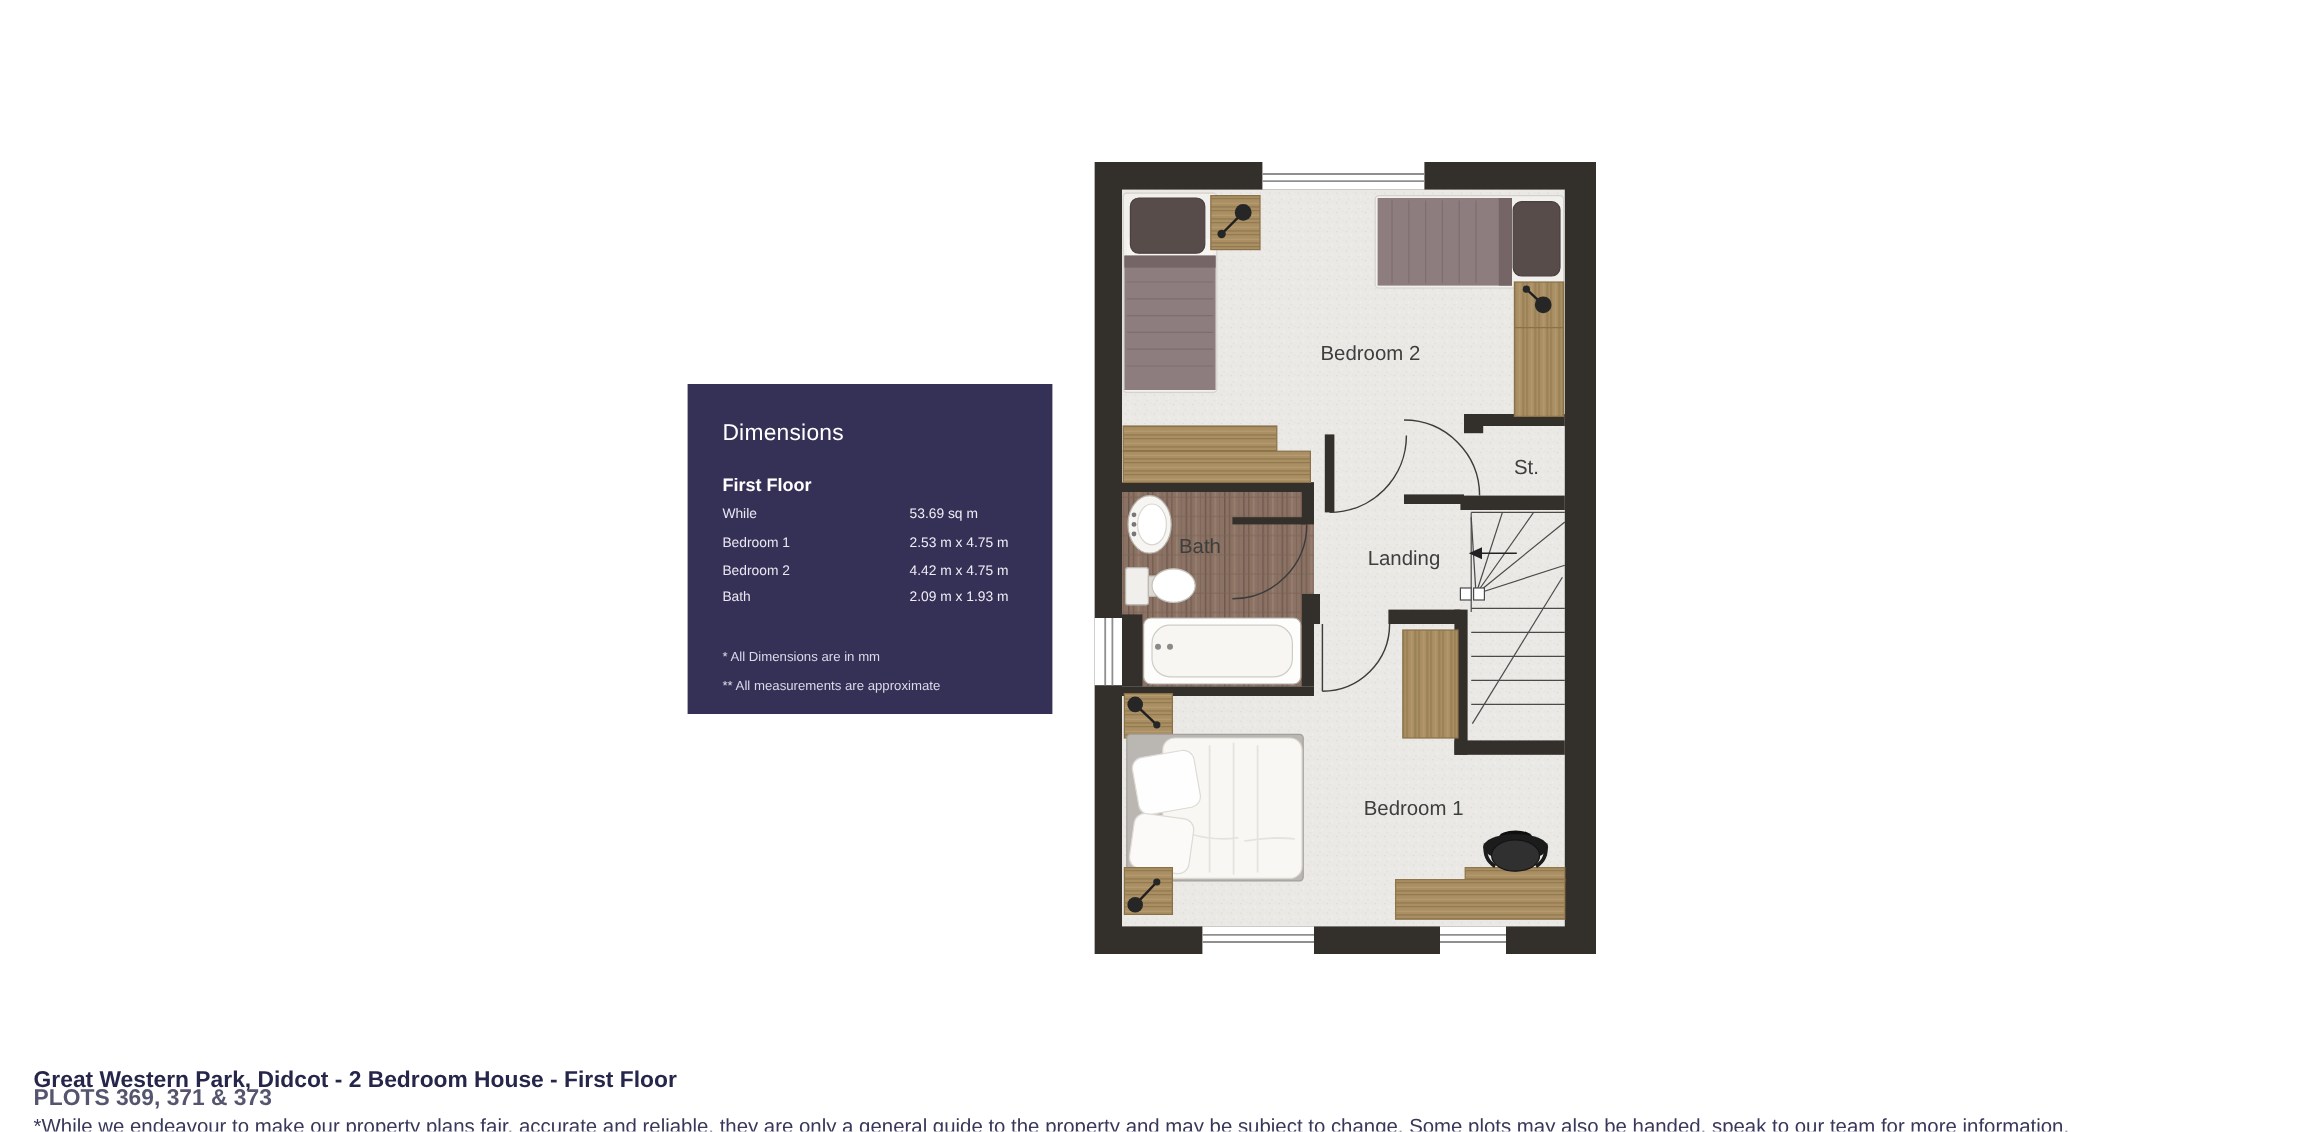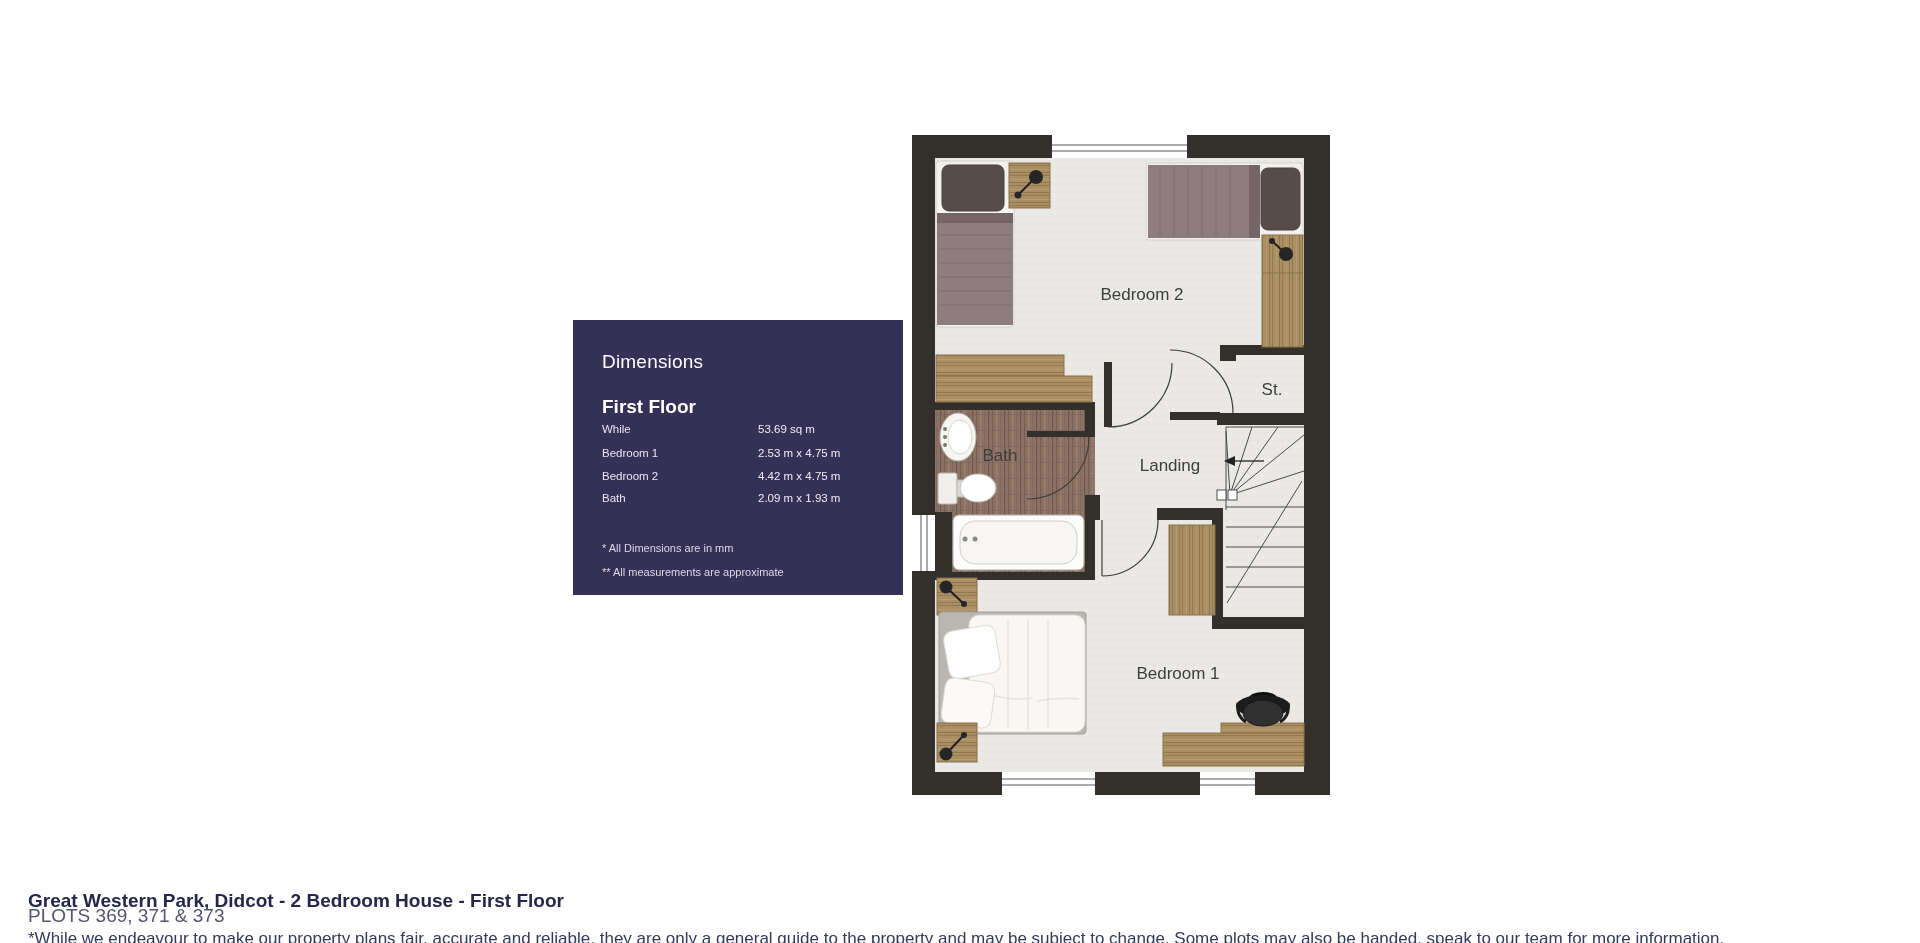--- a/index.html
+++ b/index.html
@@ -3,33 +3,33 @@
 <meta charset="utf-8">
 <style>
   html,body{margin:0;padding:0;}
   body{
     width:1920px;height:943px;position:relative;background:#ffffff;
     font-family:"Liberation Sans", sans-serif;overflow:hidden;
   }
   
   .panel{
     position:absolute;left:573px;top:320px;width:304px;height:275px;
-    background:#353056;color:#fff;padding-left:26px;
+    background:#353056;color:#fff;
   }
   .panel-title{position:absolute;left:29px;top:31px;font-size:19px;font-weight:500;letter-spacing:.2px;}
-  .panel-section{position:absolute;left:29px;top:76px;font-size:19px;font-weight:700;}
+  .panel-section{position:absolute;left:29px;top:76px;font-size:15px;font-weight:700;}
   .prow{position:absolute;left:29px;width:250px;font-size:11.5px;color:#e9e7f1;}
   .prow .pvalue{position:absolute;left:156px;top:0;color:#f0eef6;}
   .pfoot{position:absolute;left:29px;font-size:11px;color:#dcd9e8;}
   
   .plan{position:absolute;left:912px;top:135px;width:418px;height:660px;}
   .room-label{font-family:"Liberation Sans",sans-serif;fill:#3e3e3e;}
   
   .f-title{position:absolute;left:28px;top:878px;font-size:19px;font-weight:700;color:#26264a;margin-top:12px;}
-  .f-plots{position:absolute;left:28px;top:905px;font-size:19px;font-weight:400;color:#55556f;}
+  .f-plots{position:absolute;left:28px;top:905px;font-size:19px;font-weight:700;color:#55556f;}
   .f-disc{position:absolute;left:28px;top:929px;font-size:17px;font-weight:400;color:#38385a;}
 </style>
 </head>
 <body>
 
 <div class="panel">
   <div class="panel-title">Dimensions</div>
   <div class="panel-section">First Floor</div>
 
   <div class="prow" style="top:103px">

